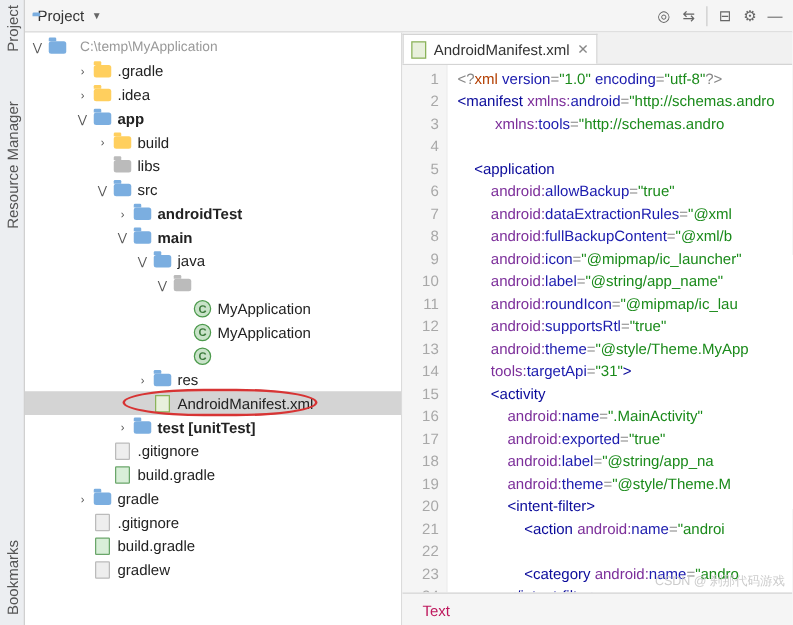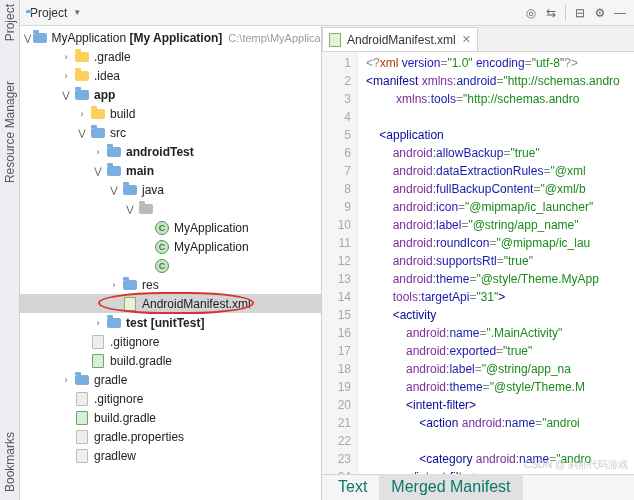--- a/index.html
+++ b/index.html
@@ -42,21 +42,21 @@
 .gutter { width: 36px; background: #f5f5f5; color: #a8a8a8; text-align: right; padding: 2px 6px 2px 0; line-height: 18px; border-right: 1px solid #eee; }
 .code { flex: 1; padding: 2px 0 2px 8px; line-height: 18px; white-space: pre; overflow: hidden; color: #333; }
 .t-tag { color: #0a0a9a; }
 .t-attr { color: #1a1aae; }
 .t-ns { color: #7c2e9a; }
 .t-str { color: #1a8a1a; }
 .t-decl { color: #888; }
 .t-text { color: #333; }
 .t-pi { color: #b33e00; text-align: center; }
 .bot-tabs { height: 26px; border-top: 1px solid #d4d4d4; display: flex; align-items: flex-end; padding-left: 4px; background: #f5f5f5; }
-.bot-tab { padding: 4px 12px; font-size: 16px; color: #0f766e; cursor: pointer; }
+.bot-tab { padding: 4px 12px; font-size: 12px; color: #be185d; cursor: pointer; }
 .bot-tab.active { background: #e1e1e1; }
 .watermark { position: absolute; right: 6px; bottom: 28px; font-size: 10px; color: #ccc; }
 </style>
 </head>
 <body>
 
 <div class="leftrail">
   <div class="vlabel">
       <span>Project</span>
     </div>
@@ -87,21 +87,20 @@
   </div>
 
   <div class="content">
     <div class="tree-panel">
       <div class="tree" id="tree">
           <div class="node" style="padding-left: 4px;">
             <span class="chev">⋁</span>
             <span class="icon">
               <span class="folder-b"></span>
             </span>
-            <span class="lbl">MyApplication <b>[My Application]</b></span>
             <span class="ctx">C:\temp\MyApplication</span>
           </div>
           <div class="node" style="padding-left: 40px; position: relative;">
             <span class="chev">›</span>
             <span class="icon">
               <span class="folder-y"></span>
             </span>
             <span class="lbl">.gradle</span>
           </div>
           <div class="node" style="padding-left: 40px; position: relative;">
@@ -117,20 +116,27 @@
               <span class="folder-b"></span>
             </span>
             <span class="lbl"><b>app</b></span>
           </div>
           <div class="node" style="padding-left: 56px; position: relative;">
             <span class="chev">›</span>
             <span class="icon">
               <span class="folder-y"></span>
             </span>
             <span class="lbl">build</span>
+          </div>
+          <div class="node" style="padding-left: 56px; position: relative;">
+            <span class="chev"></span>
+            <span class="icon">
+              <span class="folder-g"></span>
+            </span>
+            <span class="lbl">libs</span>
           </div>
           <div class="node" style="padding-left: 56px; position: relative;">
             <span class="chev">⋁</span>
             <span class="icon">
               <span class="folder-b"></span>
             </span>
             <span class="lbl">src</span>
           </div>
           <div class="node" style="padding-left: 72px; position: relative;">
             <span class="chev">›</span>
@@ -228,27 +234,20 @@
               <span class="file-generic"></span>
             </span>
             <span class="lbl">.gitignore</span>
           </div>
           <div class="node" style="padding-left: 40px; position: relative;">
             <span class="chev"></span>
             <span class="icon">
               <span class="gradle-i"></span>
             </span>
             <span class="lbl">build.gradle</span>
-          </div>
-          <div class="node" style="padding-left: 40px; position: relative;">
-            <span class="chev"></span>
-            <span class="icon">
-              <span class="file-generic"></span>
-            </span>
-            <span class="lbl">gradle.properties</span>
           </div>
           <div class="node" style="padding-left: 40px; position: relative;">
             <span class="chev"></span>
             <span class="icon">
               <span class="file-generic"></span>
             </span>
             <span class="lbl">gradlew</span>
           </div>
         </div>
     </div>
@@ -285,18 +284,17 @@
             <div>20</div>
             <div>21</div>
             <div>22</div>
             <div>23</div>
             <div>24</div>
           </div>
         <div class="code" id="code"><div><span class="t-decl">&lt;?</span><span class="t-pi">xml </span><span class="t-attr">version</span><span class="t-decl">=</span><span class="t-str">"1.0"</span><span class="t-decl"> </span><span class="t-attr">encoding</span><span class="t-decl">=</span><span class="t-str">"utf-8"</span><span class="t-decl">?&gt;</span></div><div><span class="t-tag">&lt;manifest </span><span class="t-ns">xmlns:</span><span class="t-attr">android</span><span class="t-decl">=</span><span class="t-str">"http://schemas.andro</span></div><div><span class="t-text">         </span><span class="t-ns">xmlns:</span><span class="t-attr">tools</span><span class="t-decl">=</span><span class="t-str">"http://schemas.andro</span></div><div>&nbsp;</div><div><span class="t-text">    </span><span class="t-tag">&lt;application</span></div><div><span class="t-text">        </span><span class="t-ns">android:</span><span class="t-attr">allowBackup</span><span class="t-decl">=</span><span class="t-str">"true"</span></div><div><span class="t-text">        </span><span class="t-ns">android:</span><span class="t-attr">dataExtractionRules</span><span class="t-decl">=</span><span class="t-str">"@xml</span></div><div><span class="t-text">        </span><span class="t-ns">android:</span><span class="t-attr">fullBackupContent</span><span class="t-decl">=</span><span class="t-str">"@xml/b</span></div><div><span class="t-text">        </span><span class="t-ns">android:</span><span class="t-attr">icon</span><span class="t-decl">=</span><span class="t-str">"@mipmap/ic_launcher"</span></div><div><span class="t-text">        </span><span class="t-ns">android:</span><span class="t-attr">label</span><span class="t-decl">=</span><span class="t-str">"@string/app_name"</span></div><div><span class="t-text">        </span><span class="t-ns">android:</span><span class="t-attr">roundIcon</span><span class="t-decl">=</span><span class="t-str">"@mipmap/ic_lau</span></div><div><span class="t-text">        </span><span class="t-ns">android:</span><span class="t-attr">supportsRtl</span><span class="t-decl">=</span><span class="t-str">"true"</span></div><div><span class="t-text">        </span><span class="t-ns">android:</span><span class="t-attr">theme</span><span class="t-decl">=</span><span class="t-str">"@style/Theme.MyApp</span></div><div><span class="t-text">        </span><span class="t-ns">tools:</span><span class="t-attr">targetApi</span><span class="t-decl">=</span><span class="t-str">"31"</span><span class="t-tag">&gt;</span></div><div><span class="t-text">        </span><span class="t-tag">&lt;activity</span></div><div><span class="t-text">            </span><span class="t-ns">android:</span><span class="t-attr">name</span><span class="t-decl">=</span><span class="t-str">".MainActivity"</span></div><div><span class="t-text">            </span><span class="t-ns">android:</span><span class="t-attr">exported</span><span class="t-decl">=</span><span class="t-str">"true"</span></div><div><span class="t-text">            </span><span class="t-ns">android:</span><span class="t-attr">label</span><span class="t-decl">=</span><span class="t-str">"@string/app_na</span></div><div><span class="t-text">            </span><span class="t-ns">android:</span><span class="t-attr">theme</span><span class="t-decl">=</span><span class="t-str">"@style/Theme.M</span></div><div><span class="t-text">            </span><span class="t-tag">&lt;intent-filter&gt;</span></div><div><span class="t-text">                </span><span class="t-tag">&lt;action </span><span class="t-ns">android:</span><span class="t-attr">name</span><span class="t-decl">=</span><span class="t-str">"androi</span></div><div>&nbsp;</div><div><span class="t-text">                </span><span class="t-tag">&lt;category </span><span class="t-ns">android:</span><span class="t-attr">name</span><span class="t-decl">=</span><span class="t-str">"andro</span></div><div><span class="t-text">            </span><span class="t-tag">&lt;/intent-filter&gt;</span></div></div>
       </div>
       <div class="bot-tabs">
         <div class="bot-tab">Text</div>
-        <div class="bot-tab active">Merged Manifest</div>
       </div>
       <div class="watermark">CSDN @ 刹那代码游戏</div>
     </div>
   </div>
 </div>
 
 </body></html>

